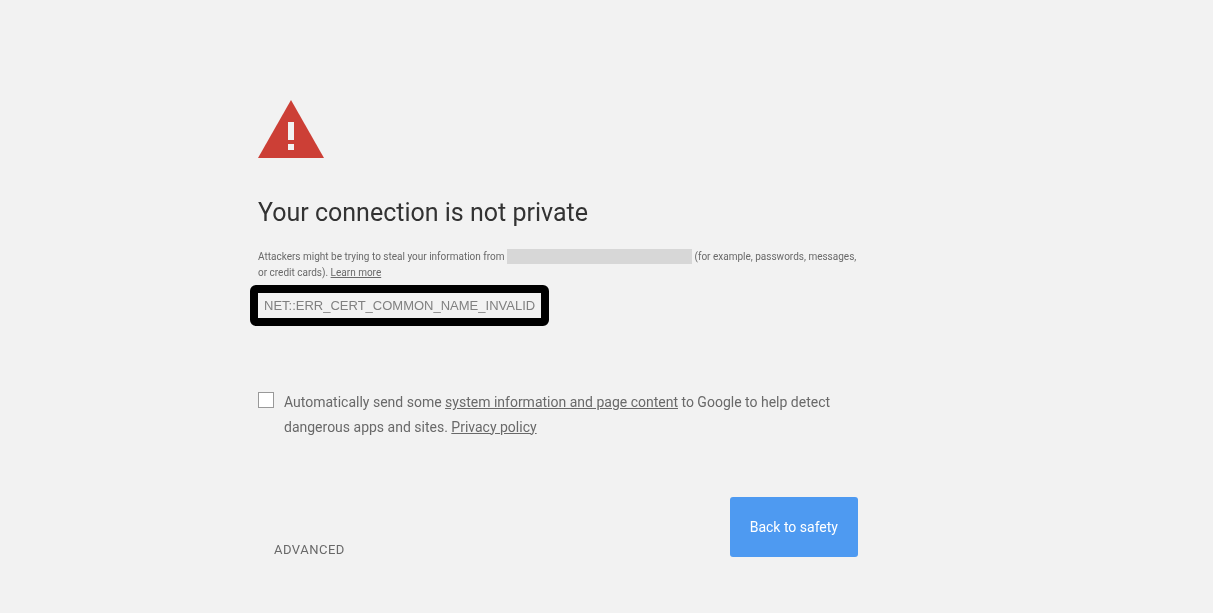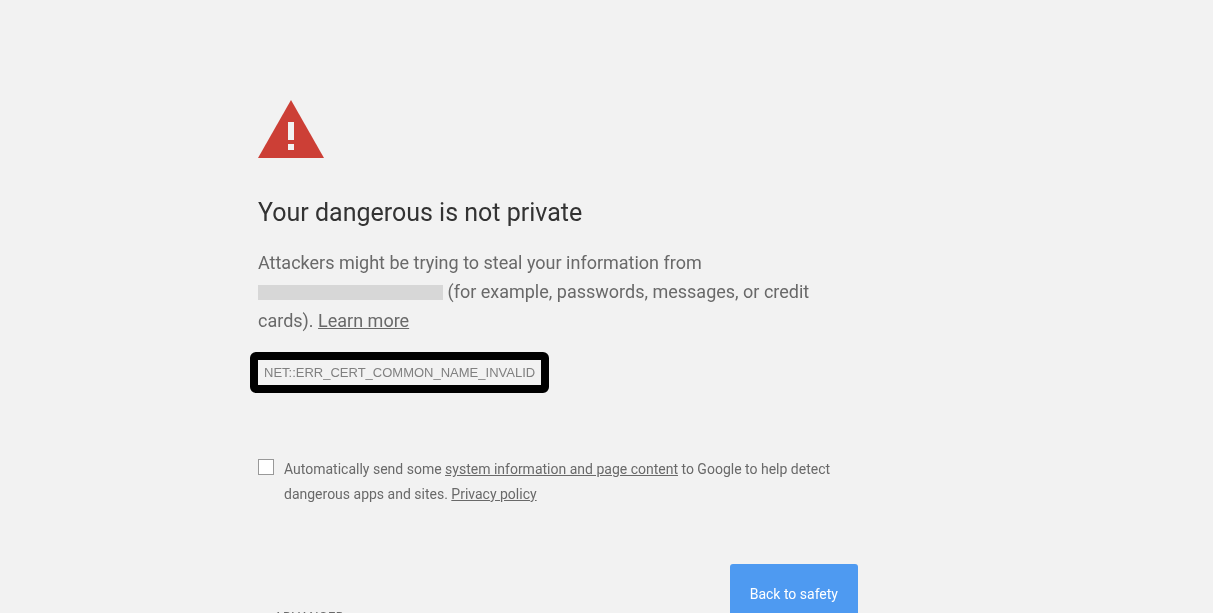--- a/index.html
+++ b/index.html
@@ -26,24 +26,24 @@
     .warning-icon svg {
       display: block;
     }
     .heading {
       font-size: 25px;
       font-weight: 400;
       color: #333;
       margin-bottom: 22px;
     }
     .body-text {
-      font-size: 18px;
+      font-size: 10px;
       color: #696969;
       line-height: 1.6;
-      margin-bottom: 13px;
+      margin-bottom: 0;
     }
     .body-text a {
       color: #696969;
       text-decoration: underline;
       cursor: pointer;
     }
     .redacted {
       display: inline-block;
       width: 185px;
       height: 15px;
@@ -123,21 +123,21 @@
 <div class="container">
 
   <div class="warning-icon">
     <svg width="66" height="58" viewBox="0 0 66 58">
       <polygon points="33,0 66,58 0,58" fill="#cc3f36"></polygon>
       <rect x="30" y="22" width="6" height="18" fill="#f2f2f2"></rect>
       <rect x="30" y="44" width="6" height="6" fill="#f2f2f2"></rect>
     </svg>
   </div>
 
-  <h1 class="heading">Your dangerous is not private</h1>
+  <h1 class="heading">Your connection is not private</h1>
 
   <p class="body-text">
     <span>Attackers might be trying to steal your information from </span><span class="redacted"></span><span> (for example, passwords, messages, or credit cards). </span><a>Learn more</a>
   </p>
 
   <div class="error-code-wrap">
     <span class="error-code">NET::ERR_CERT_COMMON_NAME_INVALID</span>
   </div>
 
   <div class="checkbox-row">

